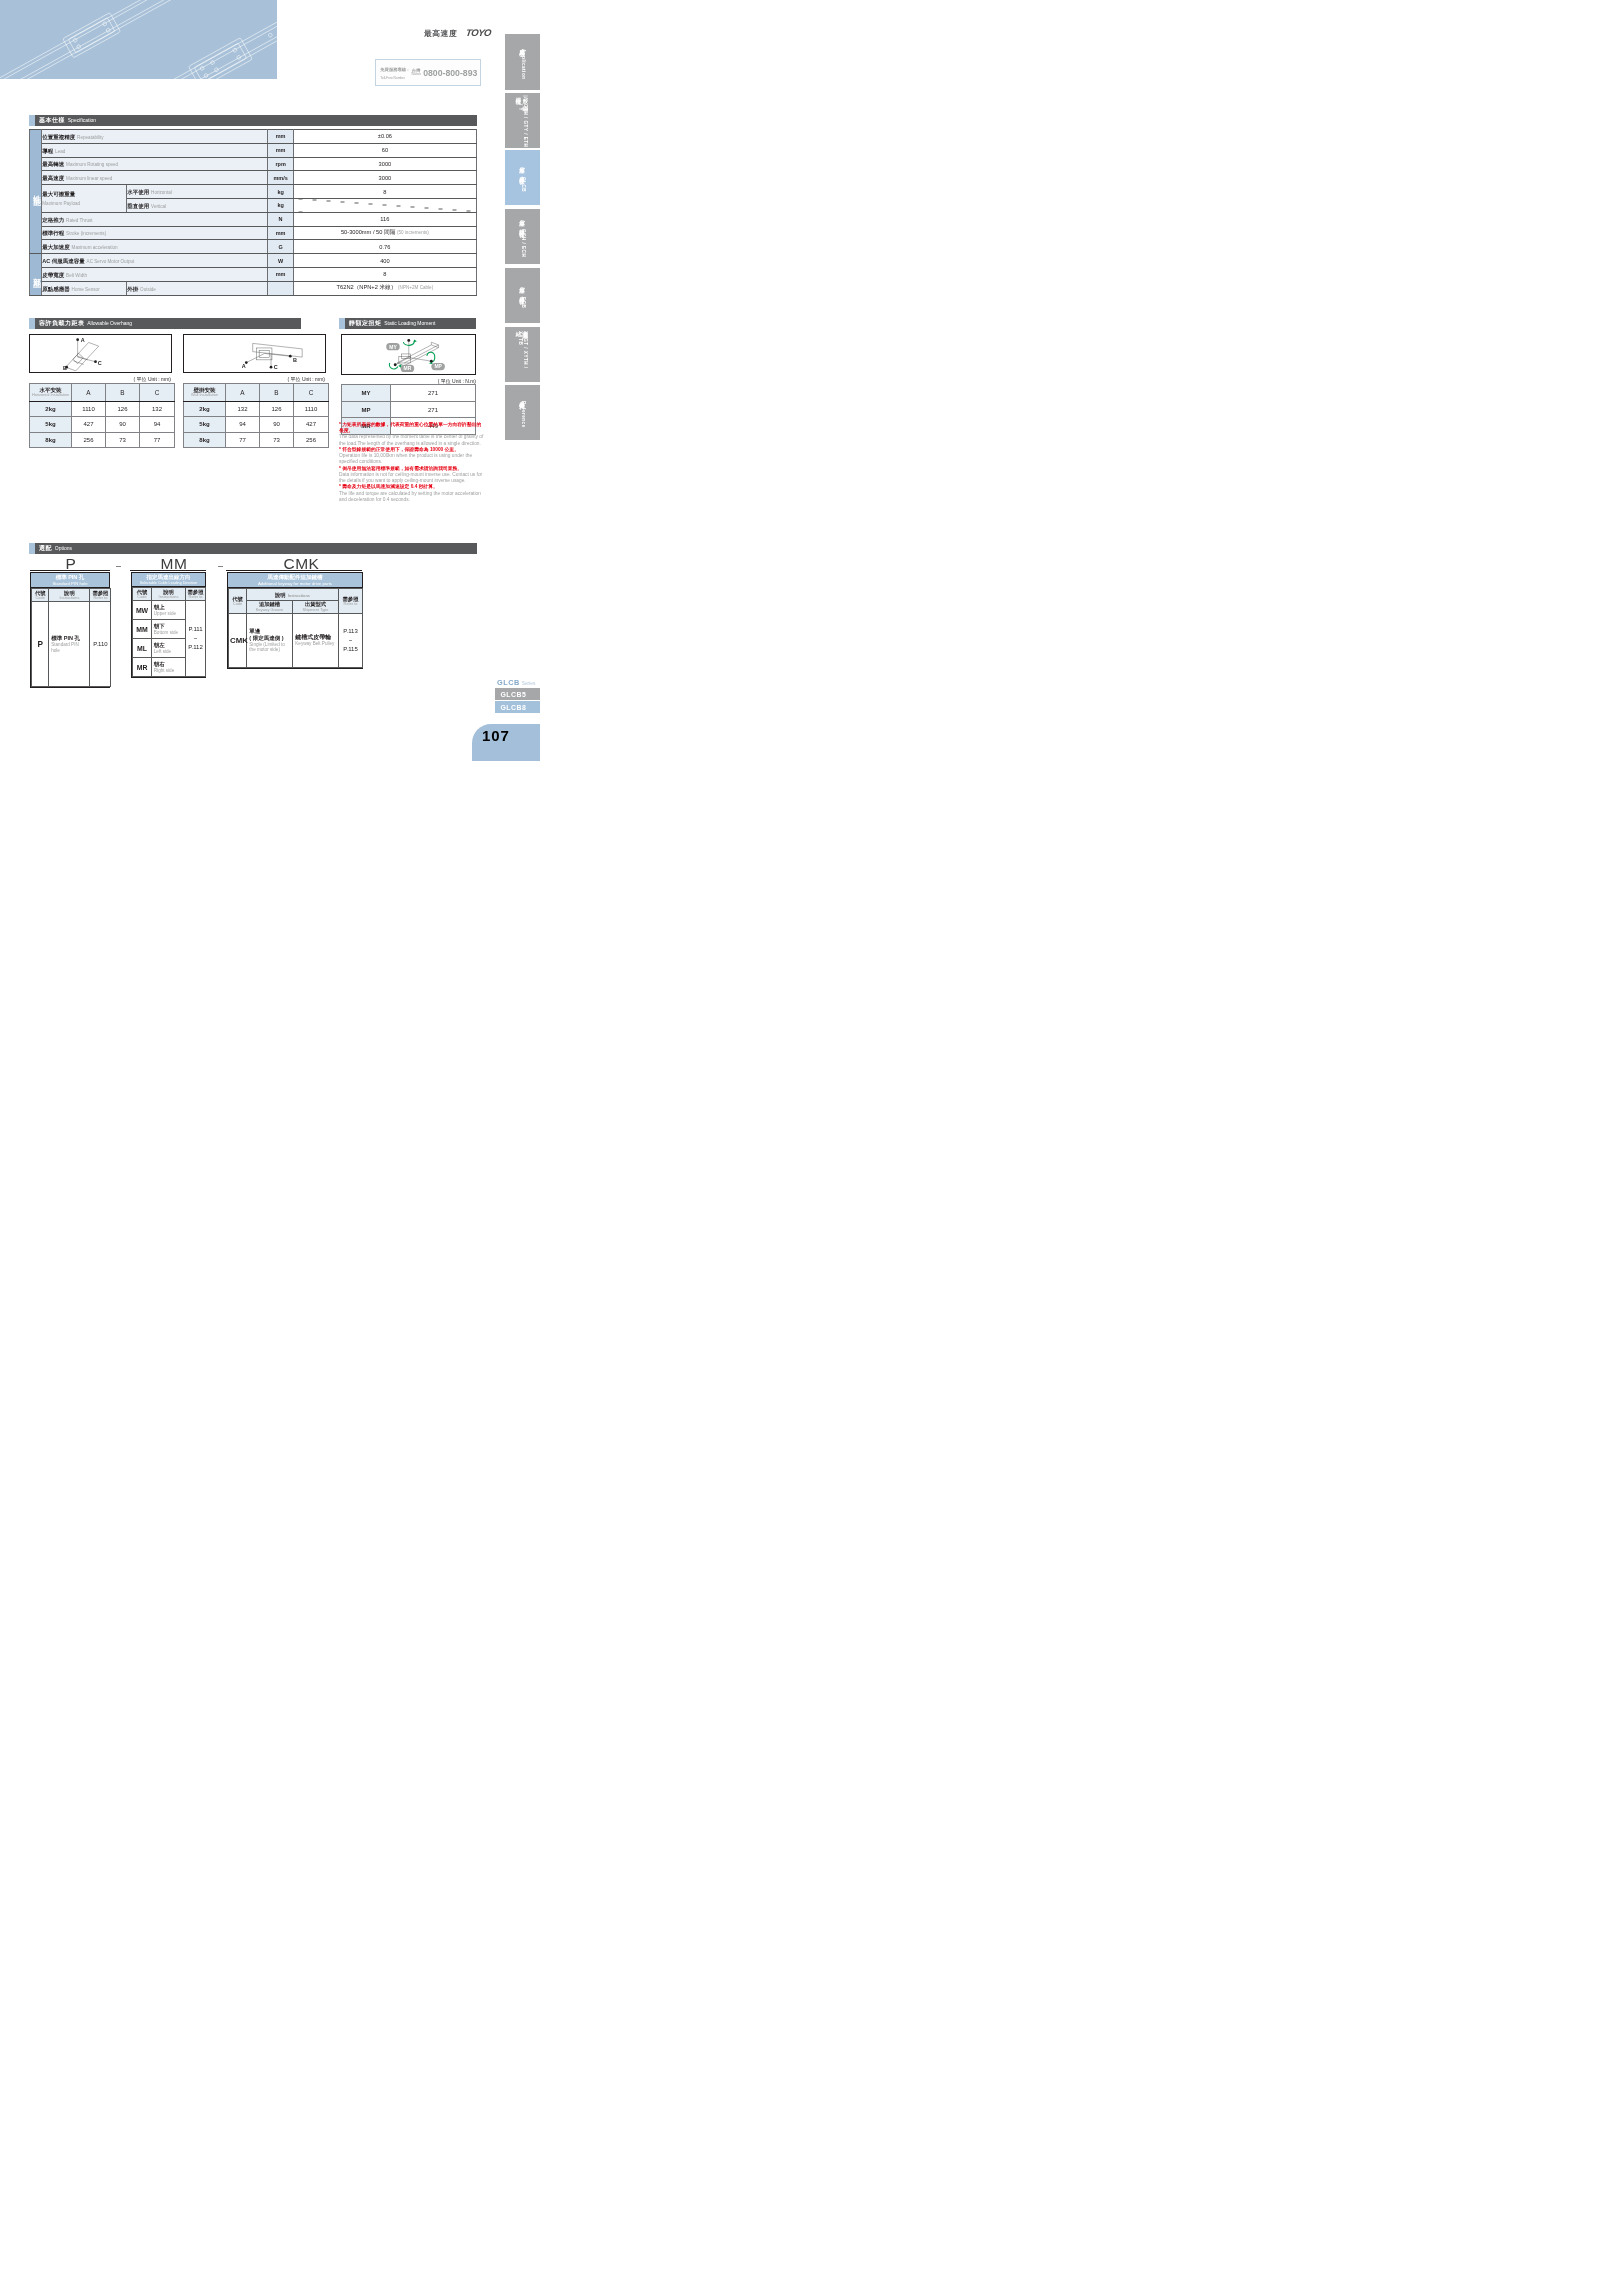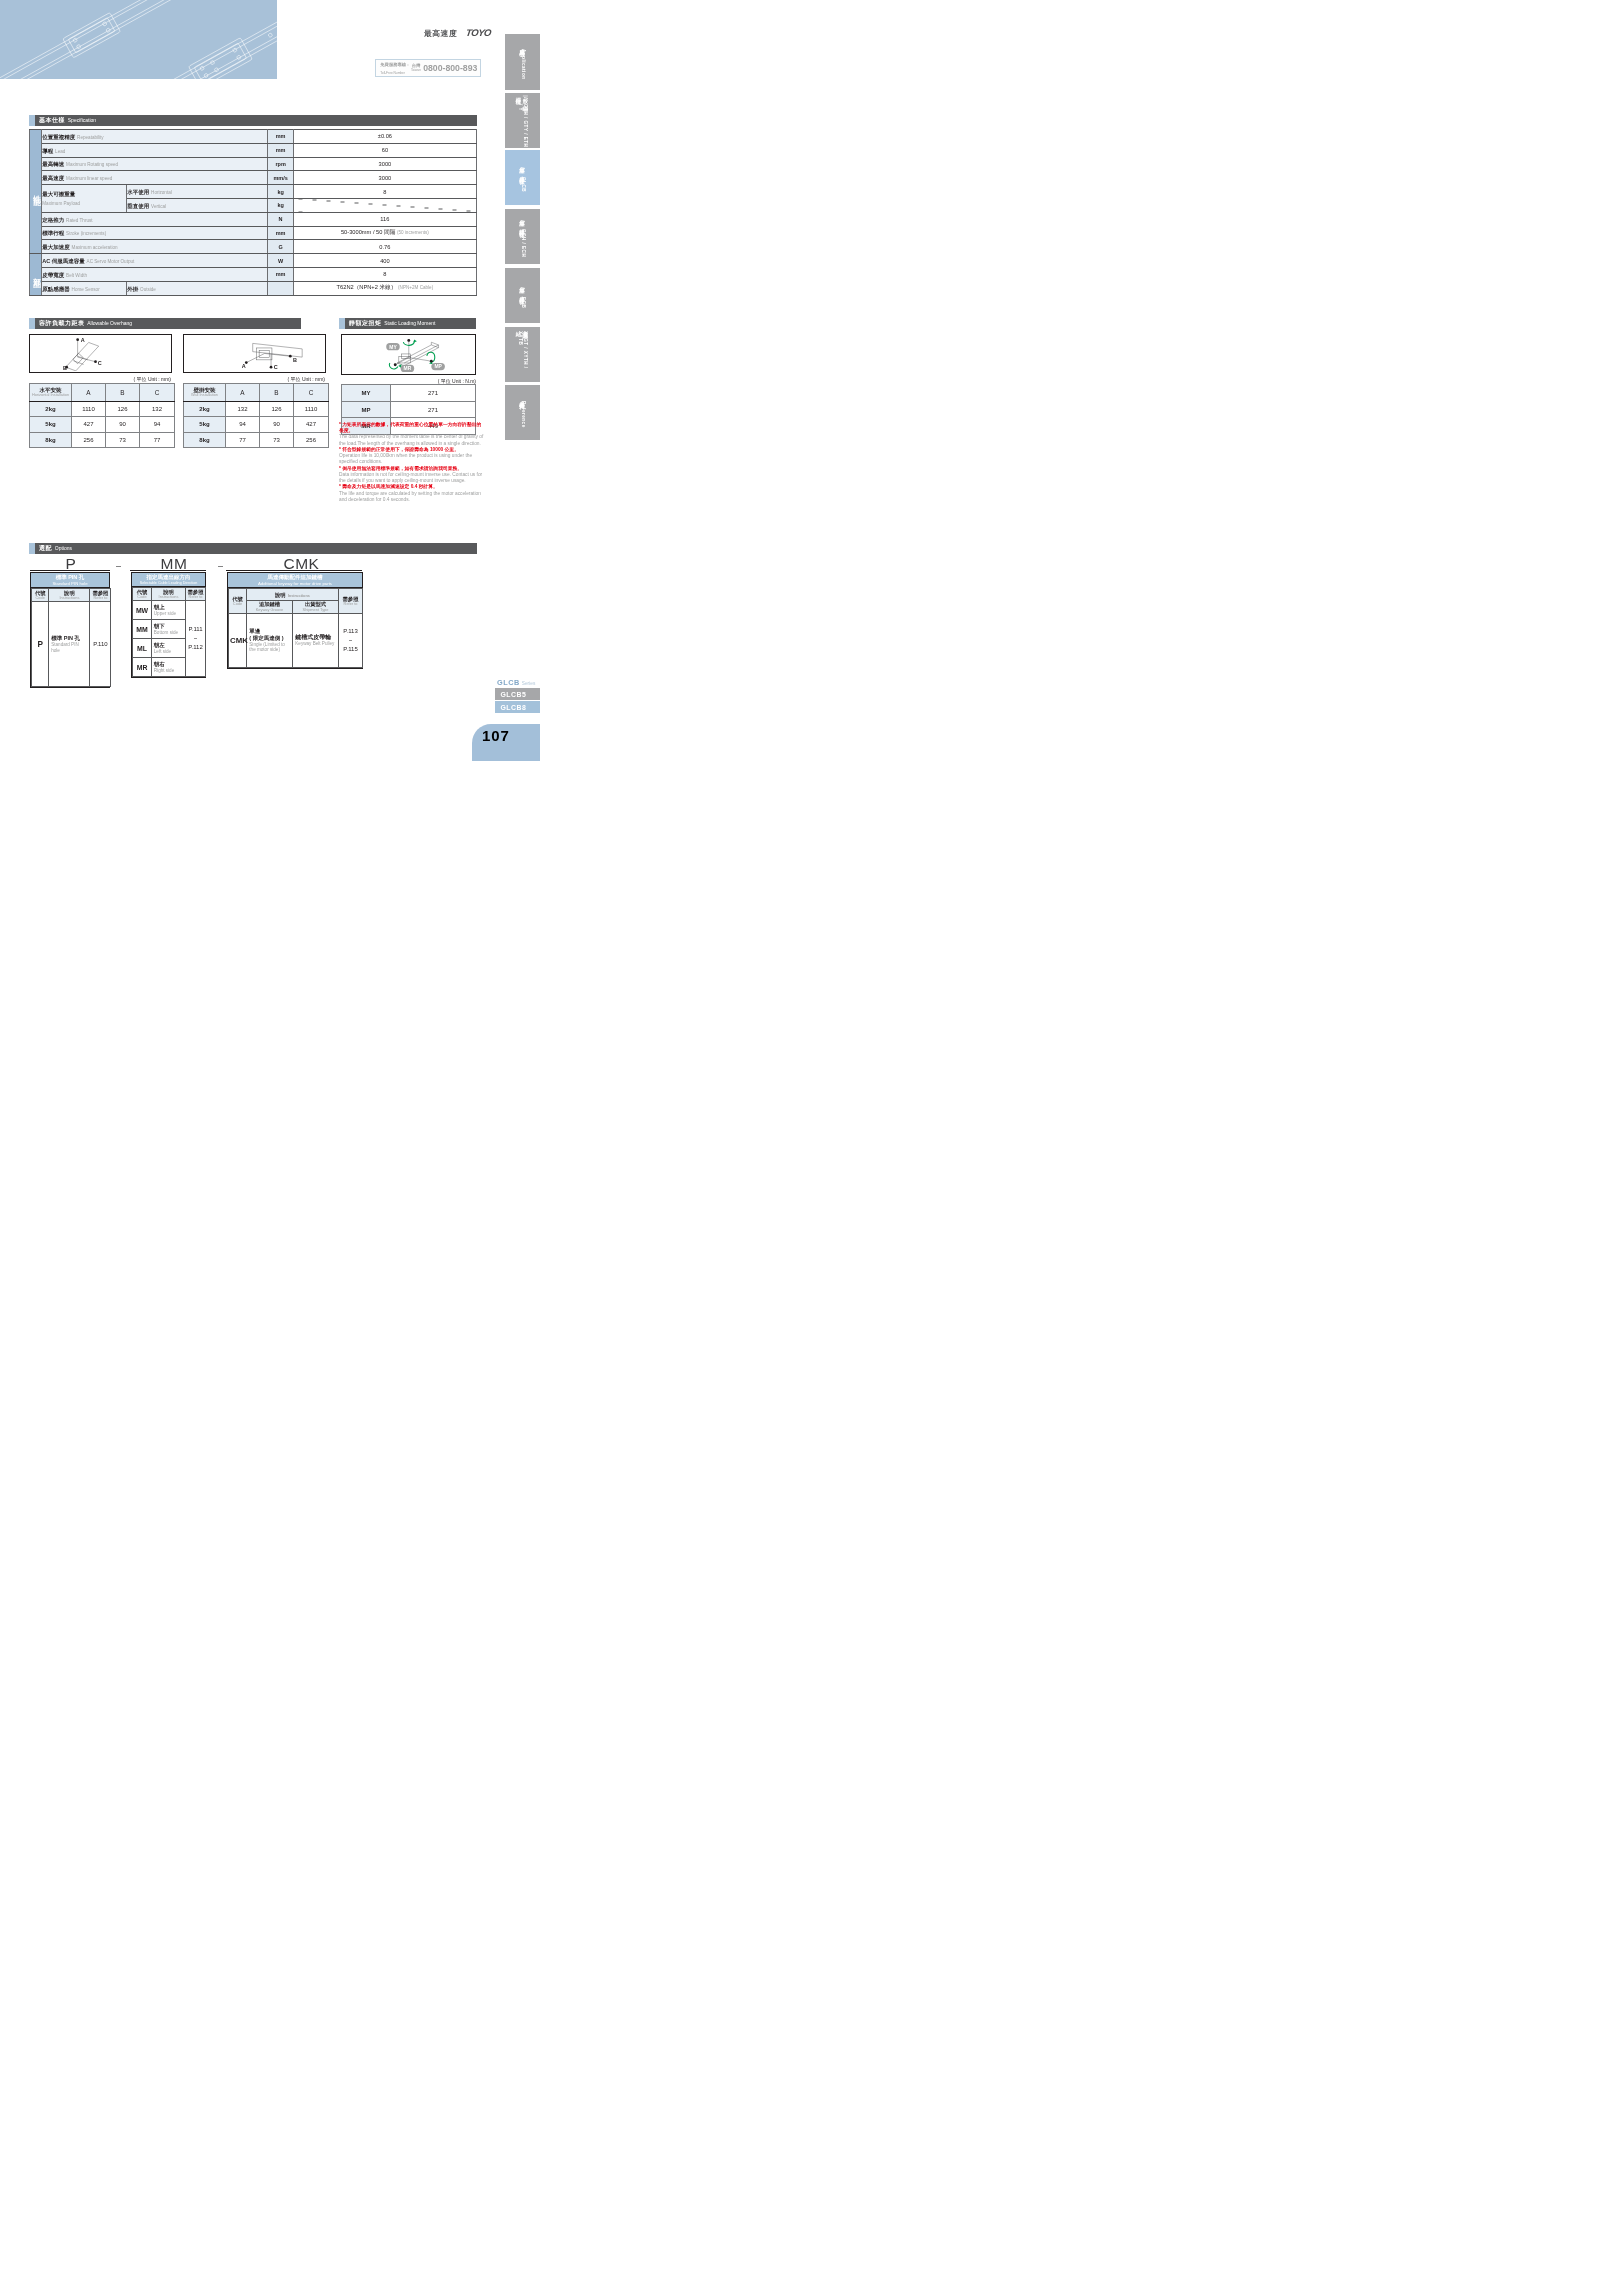--- a/index.html
+++ b/index.html
@@ -7,21 +7,21 @@
   #page{position:relative;width:540px;height:761px;background:#fff;overflow:hidden;}
   .abs{position:absolute;}
 
   
   #hero{left:0;top:0;width:277px;height:79px;background:#a8c1d8;}
   #hero svg{display:block;}
 
   
   #prod-zh{left:424px;top:28px;width:41px;font-size:7.8px;font-weight:bold;color:#58595b;letter-spacing:0.5px;}
   #brand{left:466px;top:26.5px;font-size:9.6px;font-weight:bold;font-style:italic;color:#4d4d4f;letter-spacing:-0.5px;transform:skewX(-8deg);}
-  #tollfree{left:375px;top:59px;width:106px;height:18px;border:0.5px solid #c3d5e2;background:#fdfdfd;display:flex;align-items:center;justify-content:flex-end;padding:0 2.7px;box-sizing:border-box;gap:2.3px;}
+  #tollfree{left:375px;top:59px;width:106px;height:27px;border:0.5px solid #c3d5e2;background:#fdfdfd;display:flex;align-items:center;justify-content:flex-end;padding:0 2.7px;box-sizing:border-box;gap:2.3px;}
   .tf-left{text-align:left;color:#9fa0a0;line-height:1.05;}
   .tf-zh{font-size:4.3px;font-weight:bold;}
   .tf-en{font-size:3.2px;}
   .tf-tw{display:inline-block;color:#9fa0a0;line-height:1.05;text-align:center;}
   .tf-tw .z{font-size:4.3px;font-weight:bold;display:block;}
   .tf-tw .e{font-size:3.2px;display:block;}
   #tf-phone{font-size:8.7px;font-weight:bold;color:#9fa0a0;letter-spacing:0;}
 
   
   .side-tab{left:505px;width:36px;background:#a6a7a9;display:flex;align-items:center;justify-content:center;writing-mode:vertical-rl;text-orientation:mixed;color:#fff;gap:0.9px;cursor:pointer;}

